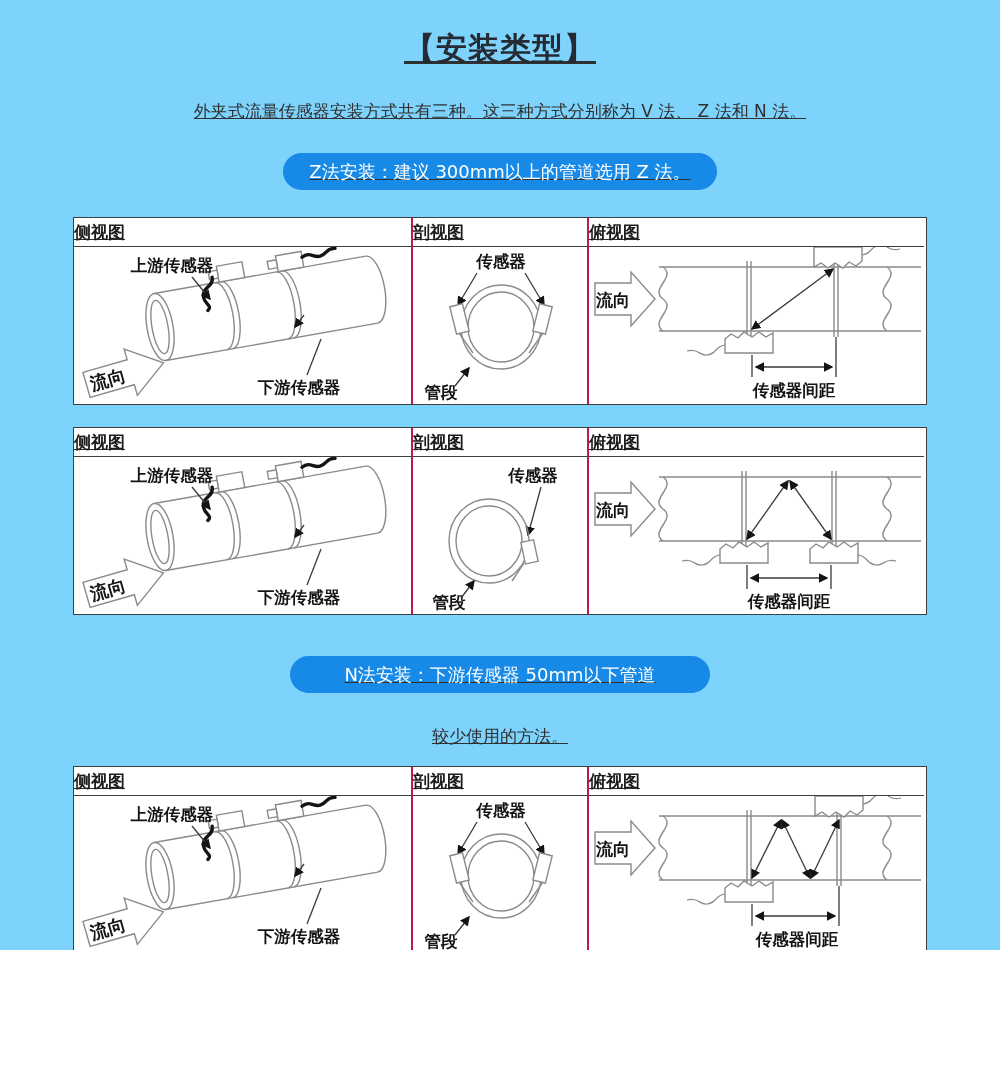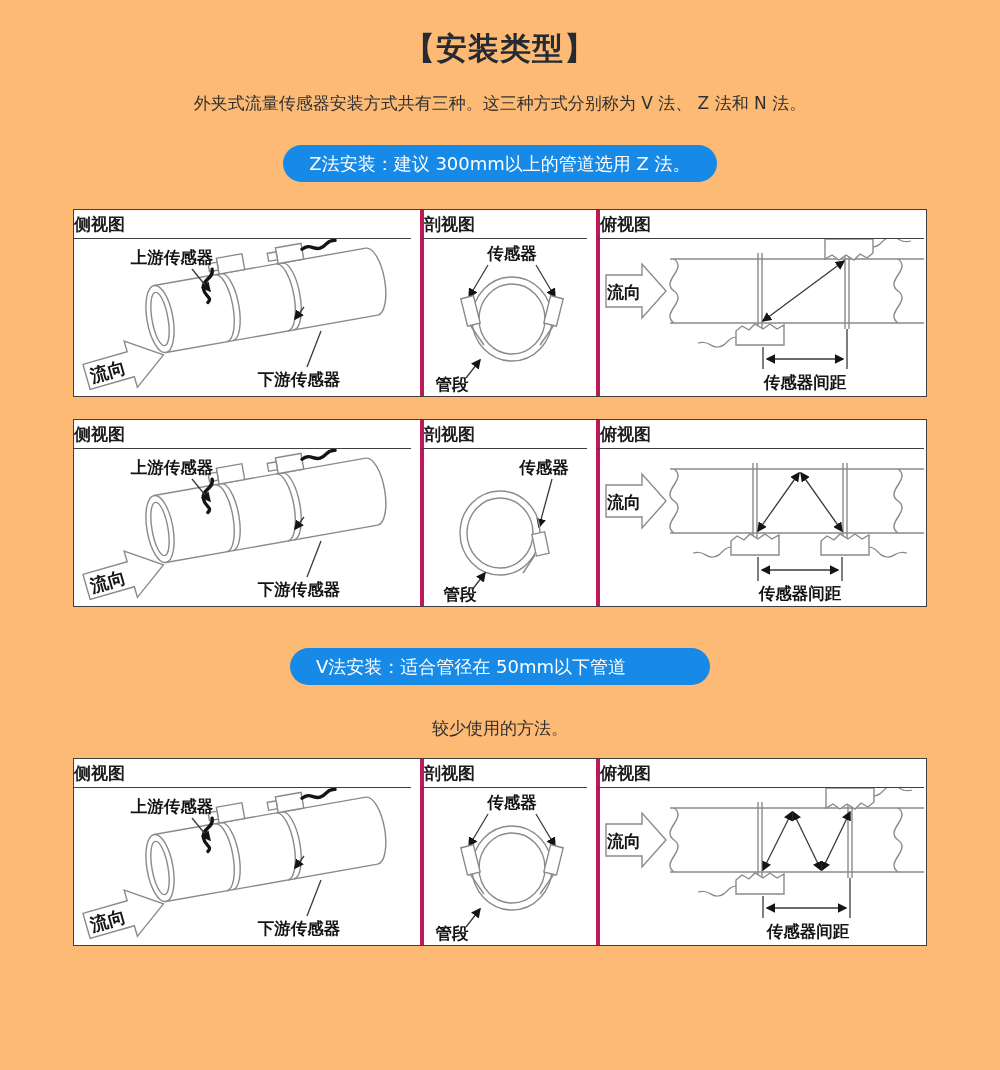--- a/index.html
+++ b/index.html
@@ -1,31 +1,31 @@
 <!DOCTYPE html>
 <html><head>
 <meta charset="utf-8">
 <style>
   html,body{margin:0;padding:0;background:#ffffff;}
   body{width:1000px;font-family:"DejaVu Sans","Liberation Sans",sans-serif;color:#303030;}
-  .page{width:1000px;height:1070px;overflow:hidden;position:relative;background:#fdba74;}
+  .page{width:1000px;height:950px;overflow:hidden;position:relative;background:#7dd3fc;text-decoration:underline;}
   .title{margin:28px 0 0;text-align:center;font-size:31px;font-weight:bold;color:#262b33;letter-spacing:1px;}
-  .intro{margin:22px 0 0;text-align:center;font-size:17px;color:#303030;}
+  .intro{margin:30px 0 0;text-align:center;font-size:17px;color:#303030;}
   .pill{margin:30px auto 0;width:-moz-fit-content;width:fit-content;min-width:420px;padding:0 26px;height:37px;line-height:37px;
-        background:#1789e6;border-radius:19px;color:#ffffff;text-align:left;font-size:18px;box-sizing:border-box;}
+        background:#1789e6;border-radius:19px;color:#ffffff;text-align:center;font-size:18px;box-sizing:border-box;}
   .pill.mt-lg{margin-top:41px;}
   .note{margin:23px 0 0;text-align:center;font-size:17px;color:#303030;}
   .note.n-note{margin-top:32px;}
   .dtable{width:852px;margin:27px auto 0;display:grid;grid-template-columns:337px 176px 337px;
           border:1px solid #3f3f3f;box-sizing:content-box;background:#fff;}
   .dtable.mt-sm{margin-top:22px;}
   .dtable.mt-xs{margin-top:18px;}
   .hd{height:28px;line-height:28px;text-align:left;font-size:17px;font-weight:bold;color:#1c1c1c;
       border-bottom:1px solid #3f3f3f;}
-  .hd.bl,.cell.bl{border-left:4px solid #be185d;margin-left:9px;}
+  .hd.bl,.cell.bl{border-left:2px solid #be185d;}
   .cell{height:157px;overflow:hidden;}
   .cell svg{display:block;font-family:inherit;}
   svg text{font-family:"DejaVu Sans","Liberation Sans",sans-serif;}
 </style>
 </head>
 <body>
 
 <svg width="0" height="0" style="position:absolute">
   <defs>
     <marker id="ah" viewBox="0 0 10 10" refX="8.5" refY="5" markerWidth="7.5" markerHeight="7.5" orient="auto-start-reverse">
@@ -208,21 +208,21 @@
               <line x1="242" y1="108" x2="242" y2="132"></line>
             <line x1="162" y1="121" x2="238" y2="121" marker-start="url(#ah)" marker-end="url(#ah)"></line>
           </g>
           <text x="200" y="150" text-anchor="middle" font-size="16.5" font-weight="bold" fill="#141414">传感器间距</text>
         </svg>
       </div>
     </div>
   </section>
 
   <section>
-    <div class="pill mt-lg">V法安装：适合管径在 50mm以下管道</div>
+    <div class="pill mt-lg">N法安装：下游传感器 50mm以下管道</div>
     <p class="note n-note">较少使用的方法。</p>
 
     <div class="dtable mt-xs">
       <div class="hd">侧视图</div>
       <div class="hd bl">剖视图</div>
       <div class="hd bl">俯视图</div>
 
       <div class="cell">
         <svg viewBox="0 0 337 157" width="337" height="157">
           <g transform="translate(86,80) rotate(-10)" stroke="#8a8a8a" fill="none" stroke-width="1.4">

